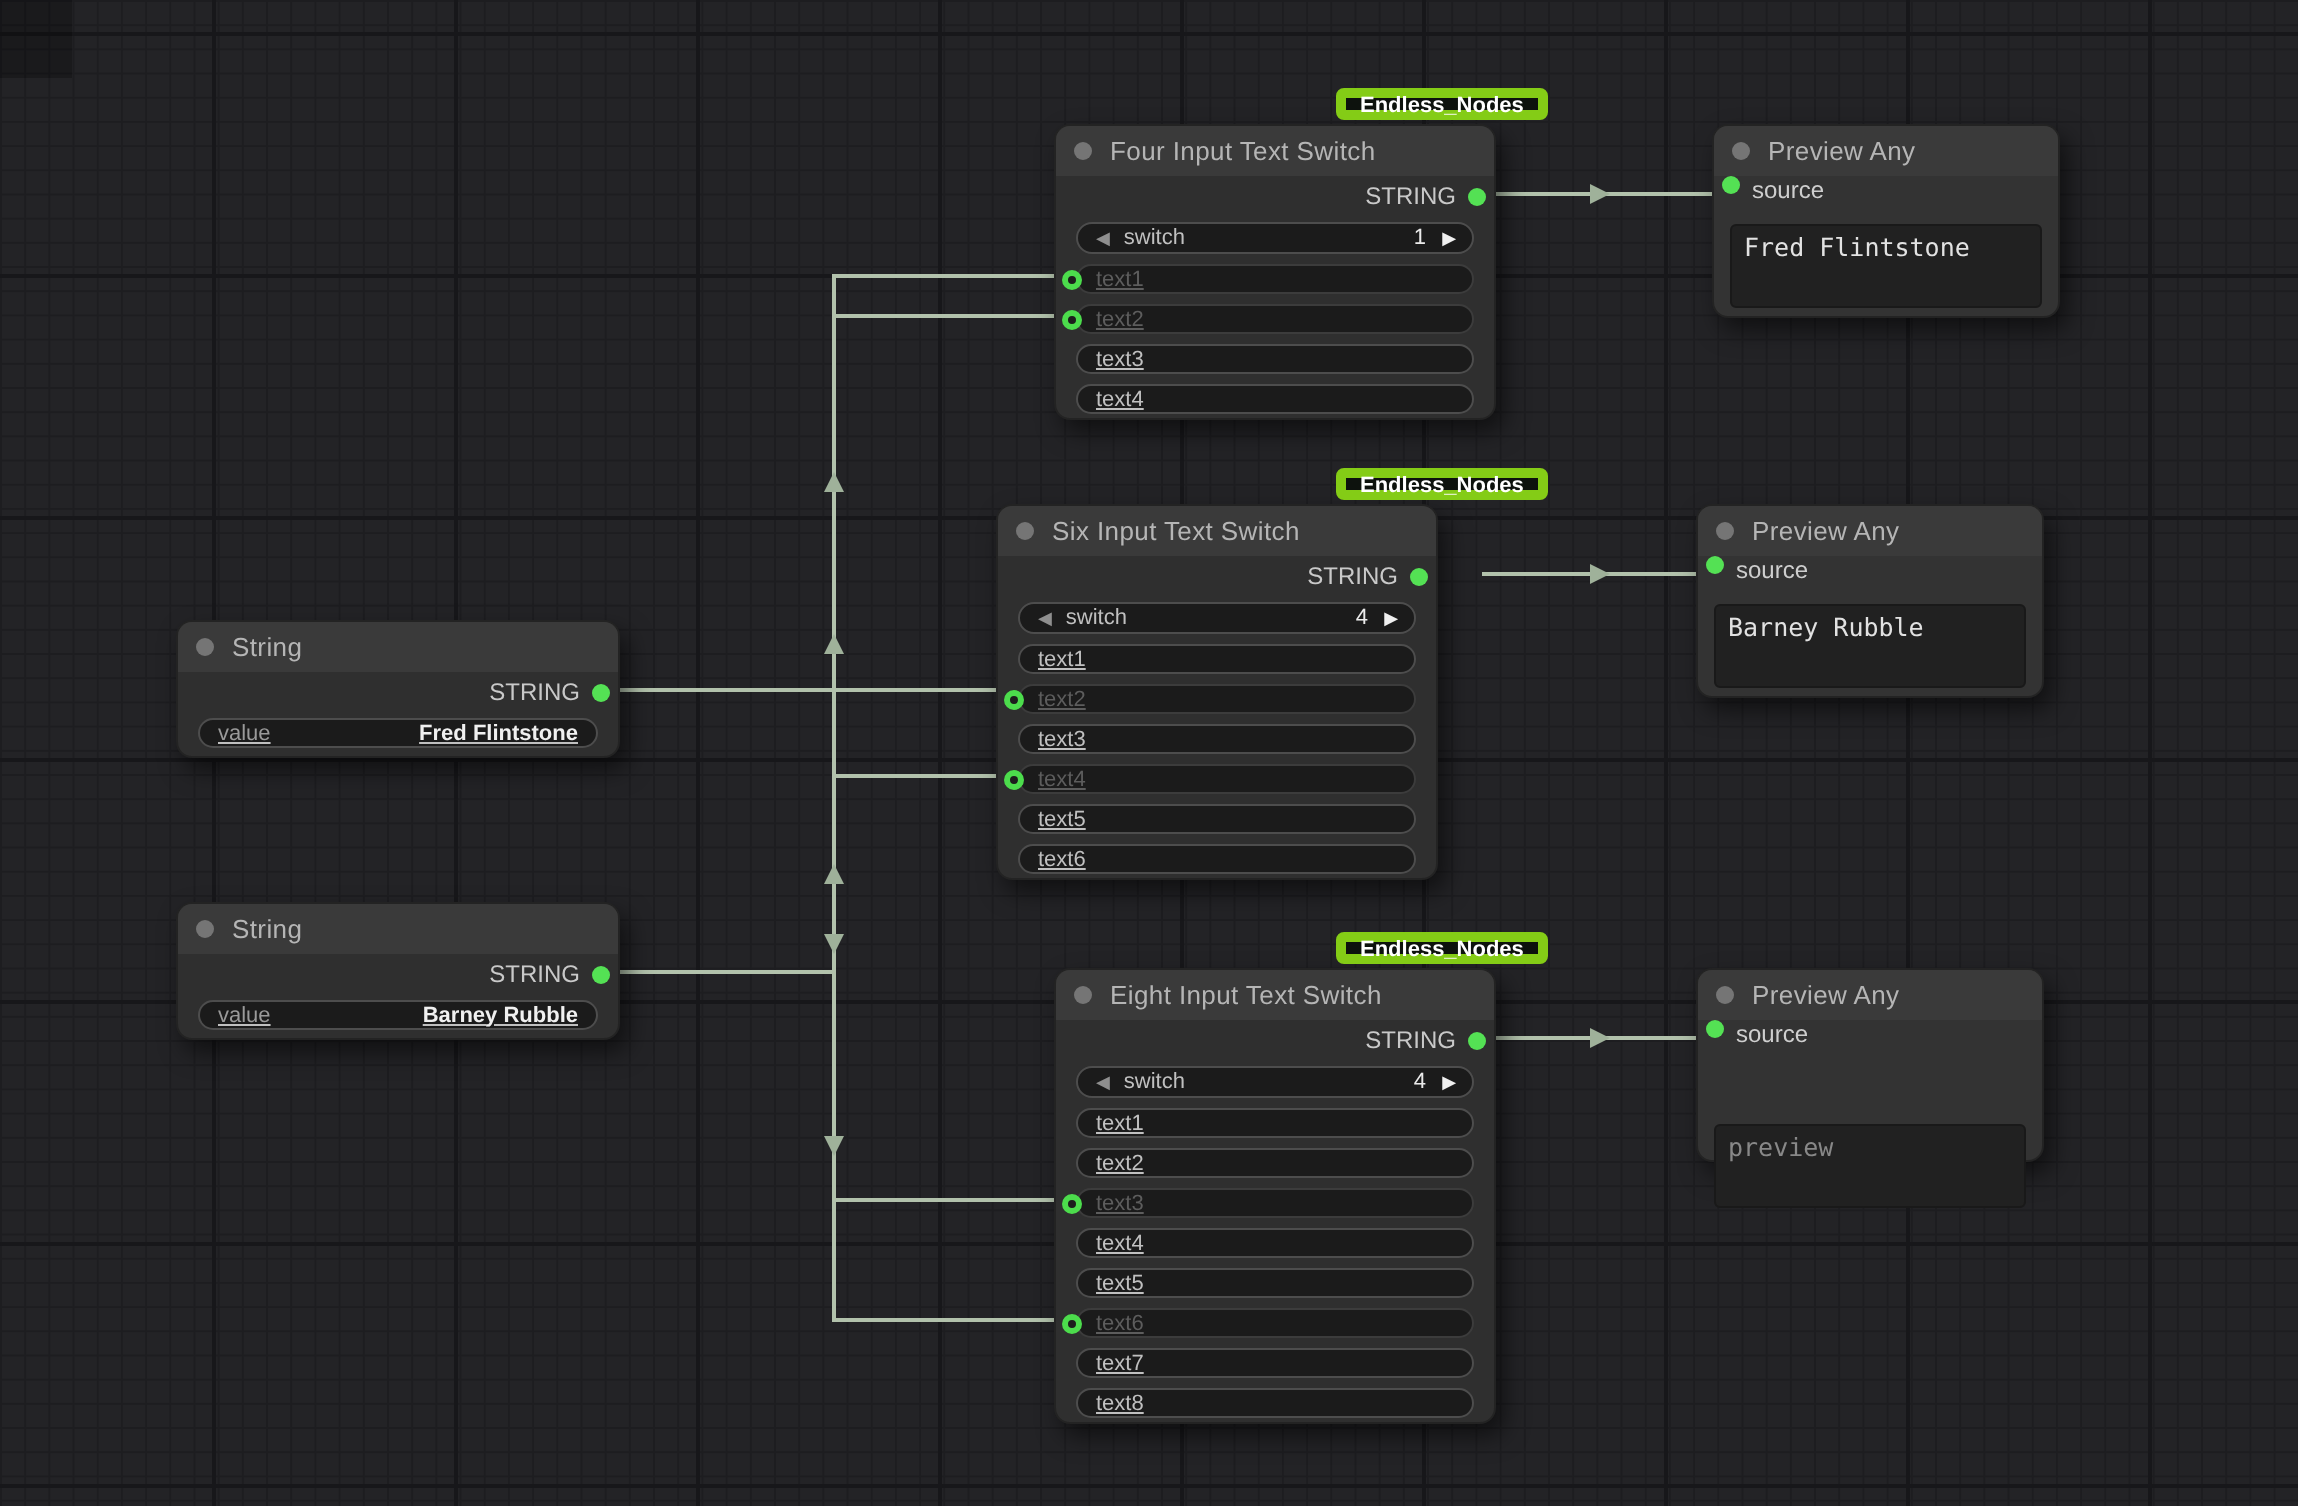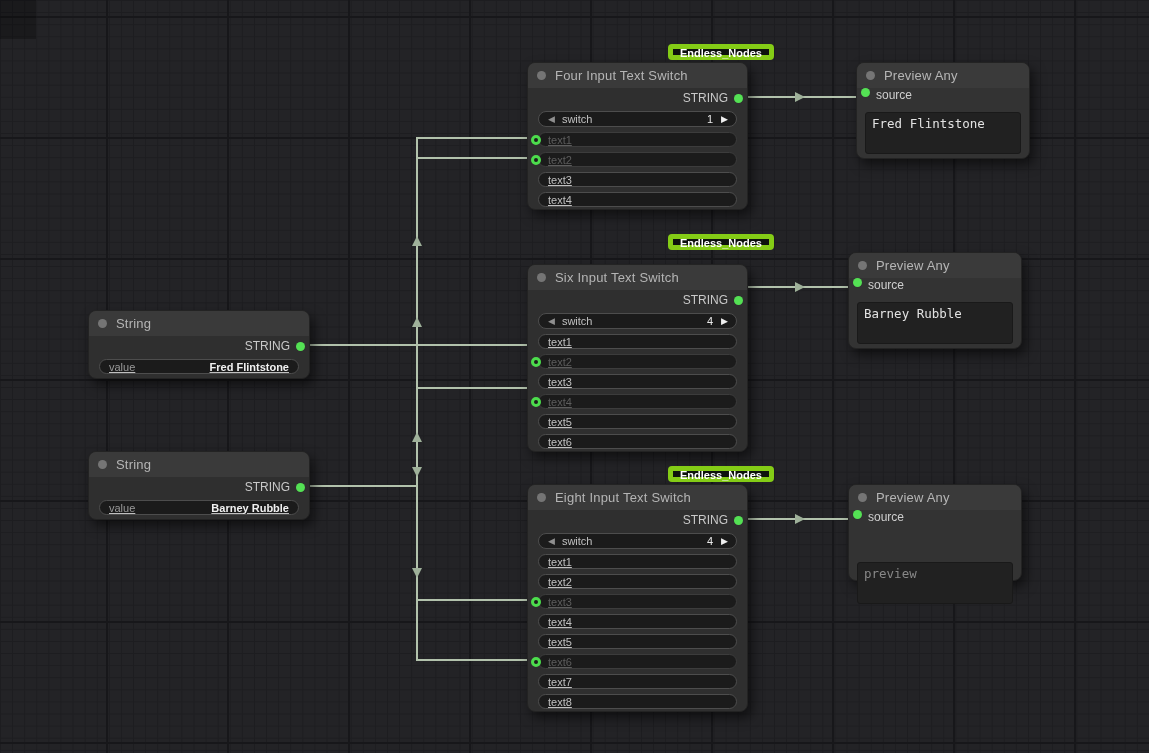--- a/index.html
+++ b/index.html
@@ -154,21 +154,21 @@
   </div>
   <div class="widget textrow">
     <span>text3</span>
   </div>
   <div class="widget textrow">
     <span>text4</span>
   </div>
 </div>
 
 <div class="badge" style="left:668px;top:234px;">Endless_Nodes</div>
-<div class="node" style="left:527px;top:252px;width:221px;height:188px;margin-top:12px;">
+<div class="node" style="left:498px;top:252px;width:221px;height:188px;">
   <div class="node-title">
     <span class="title-dot"></span>
     <span>Six Input Text Switch</span>
   </div>
   <div class="out-row">
     <span>STRING</span>
     <span class="port-solid"></span>
   </div>
   <div class="widget combo">
     <span class="arrow-left">◀</span>

